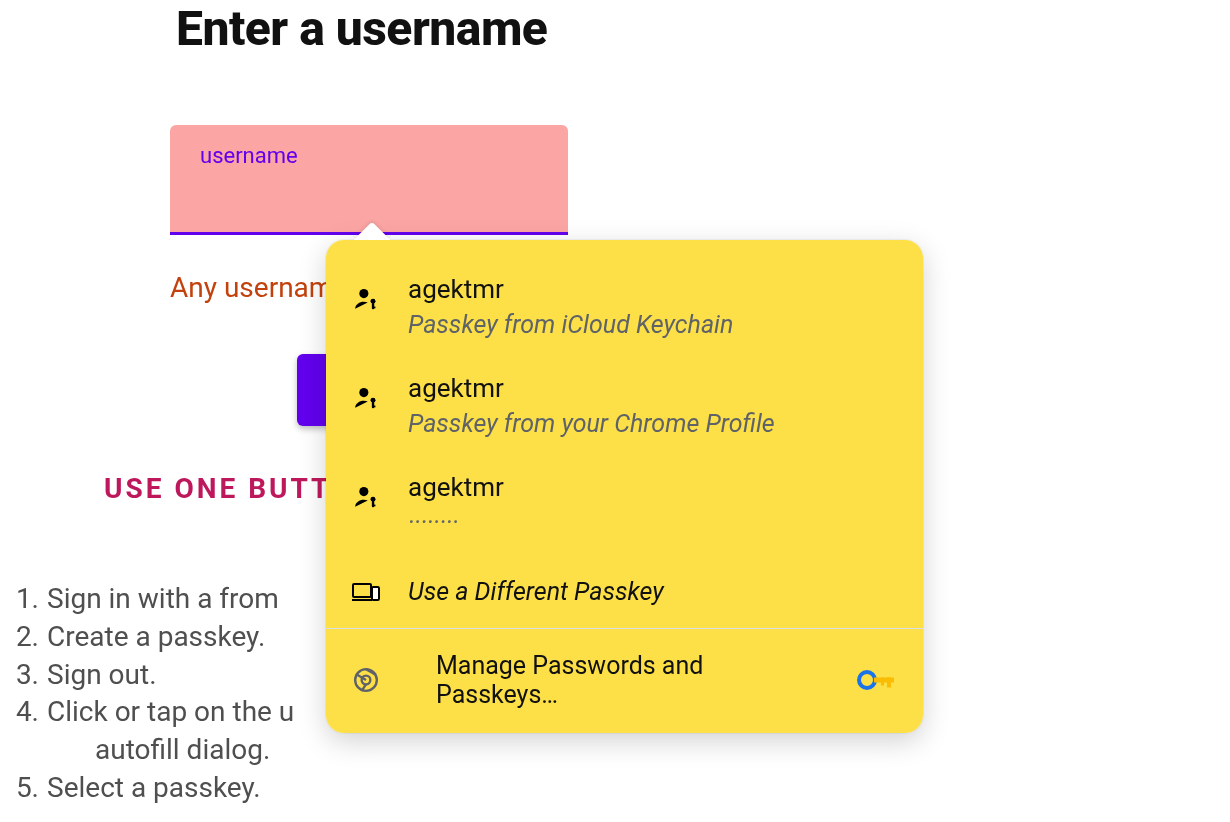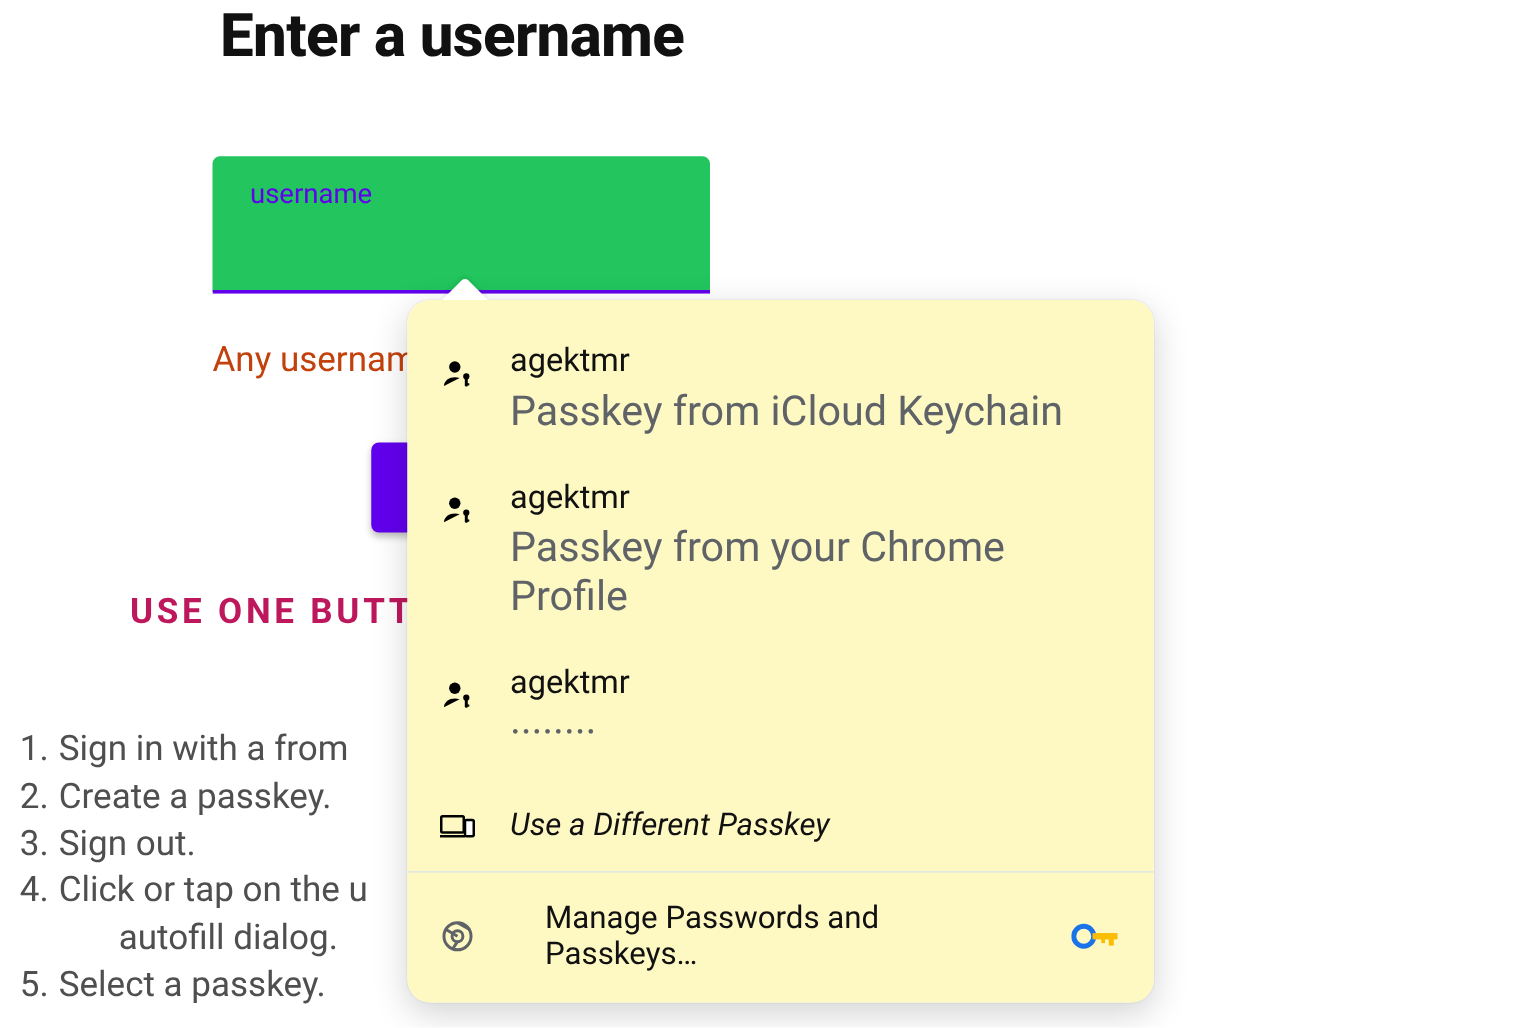--- a/index.html
+++ b/index.html
@@ -23,21 +23,21 @@
       font-size: 48px;
       font-weight: 800;
       letter-spacing: -0.5px;
     }
     .input-container {
       position: absolute;
       left: 170px;
       top: 125px;
       width: 398px;
       height: 110px;
-      background: #22c55e;
+      background: #fca5a5;
       border-top-left-radius: 6px;
       border-top-right-radius: 6px;
       border-bottom: 3px solid #6200ee;
       cursor: text;
     }
     .input-label {
       position: absolute;
       left: 30px;
       top: 18px;
       font-size: 22px;
@@ -112,21 +112,21 @@
       height: 26px;
       background: #fff;
       transform: rotate(45deg);
       border-top-left-radius: 4px;
       box-shadow: -2px -2px 3px rgba(0,0,0,0.06);
     }
     .popup-inner {
       padding-top: 20px;
       border-radius: 18px;
       overflow: hidden;
-      background: #fef9c3;
+      background: #fde047;
       position: relative;
       z-index: 1;
     }
     .popup-item {
       display: flex;
       align-items: flex-start;
       padding: 14px 26px 20px 26px;
       cursor: pointer;
     }
     .popup-icon {
@@ -141,22 +141,23 @@
     }
     .popup-texts {
       flex: 1;
     }
     .popup-primary {
       font-size: 26px;
       color: #111;
       margin-bottom: 6px;
     }
     .popup-secondary {
-      font-size: 33px;
+      font-size: 25px;
       color: #5f6368;
+      font-style: italic;
     }
     .popup-single {
       display: flex;
       align-items: center;
       padding: 20px 26px 22px 26px;
       cursor: pointer;
     }
     .popup-single .popup-icon {
       margin-top: 0;
     }

